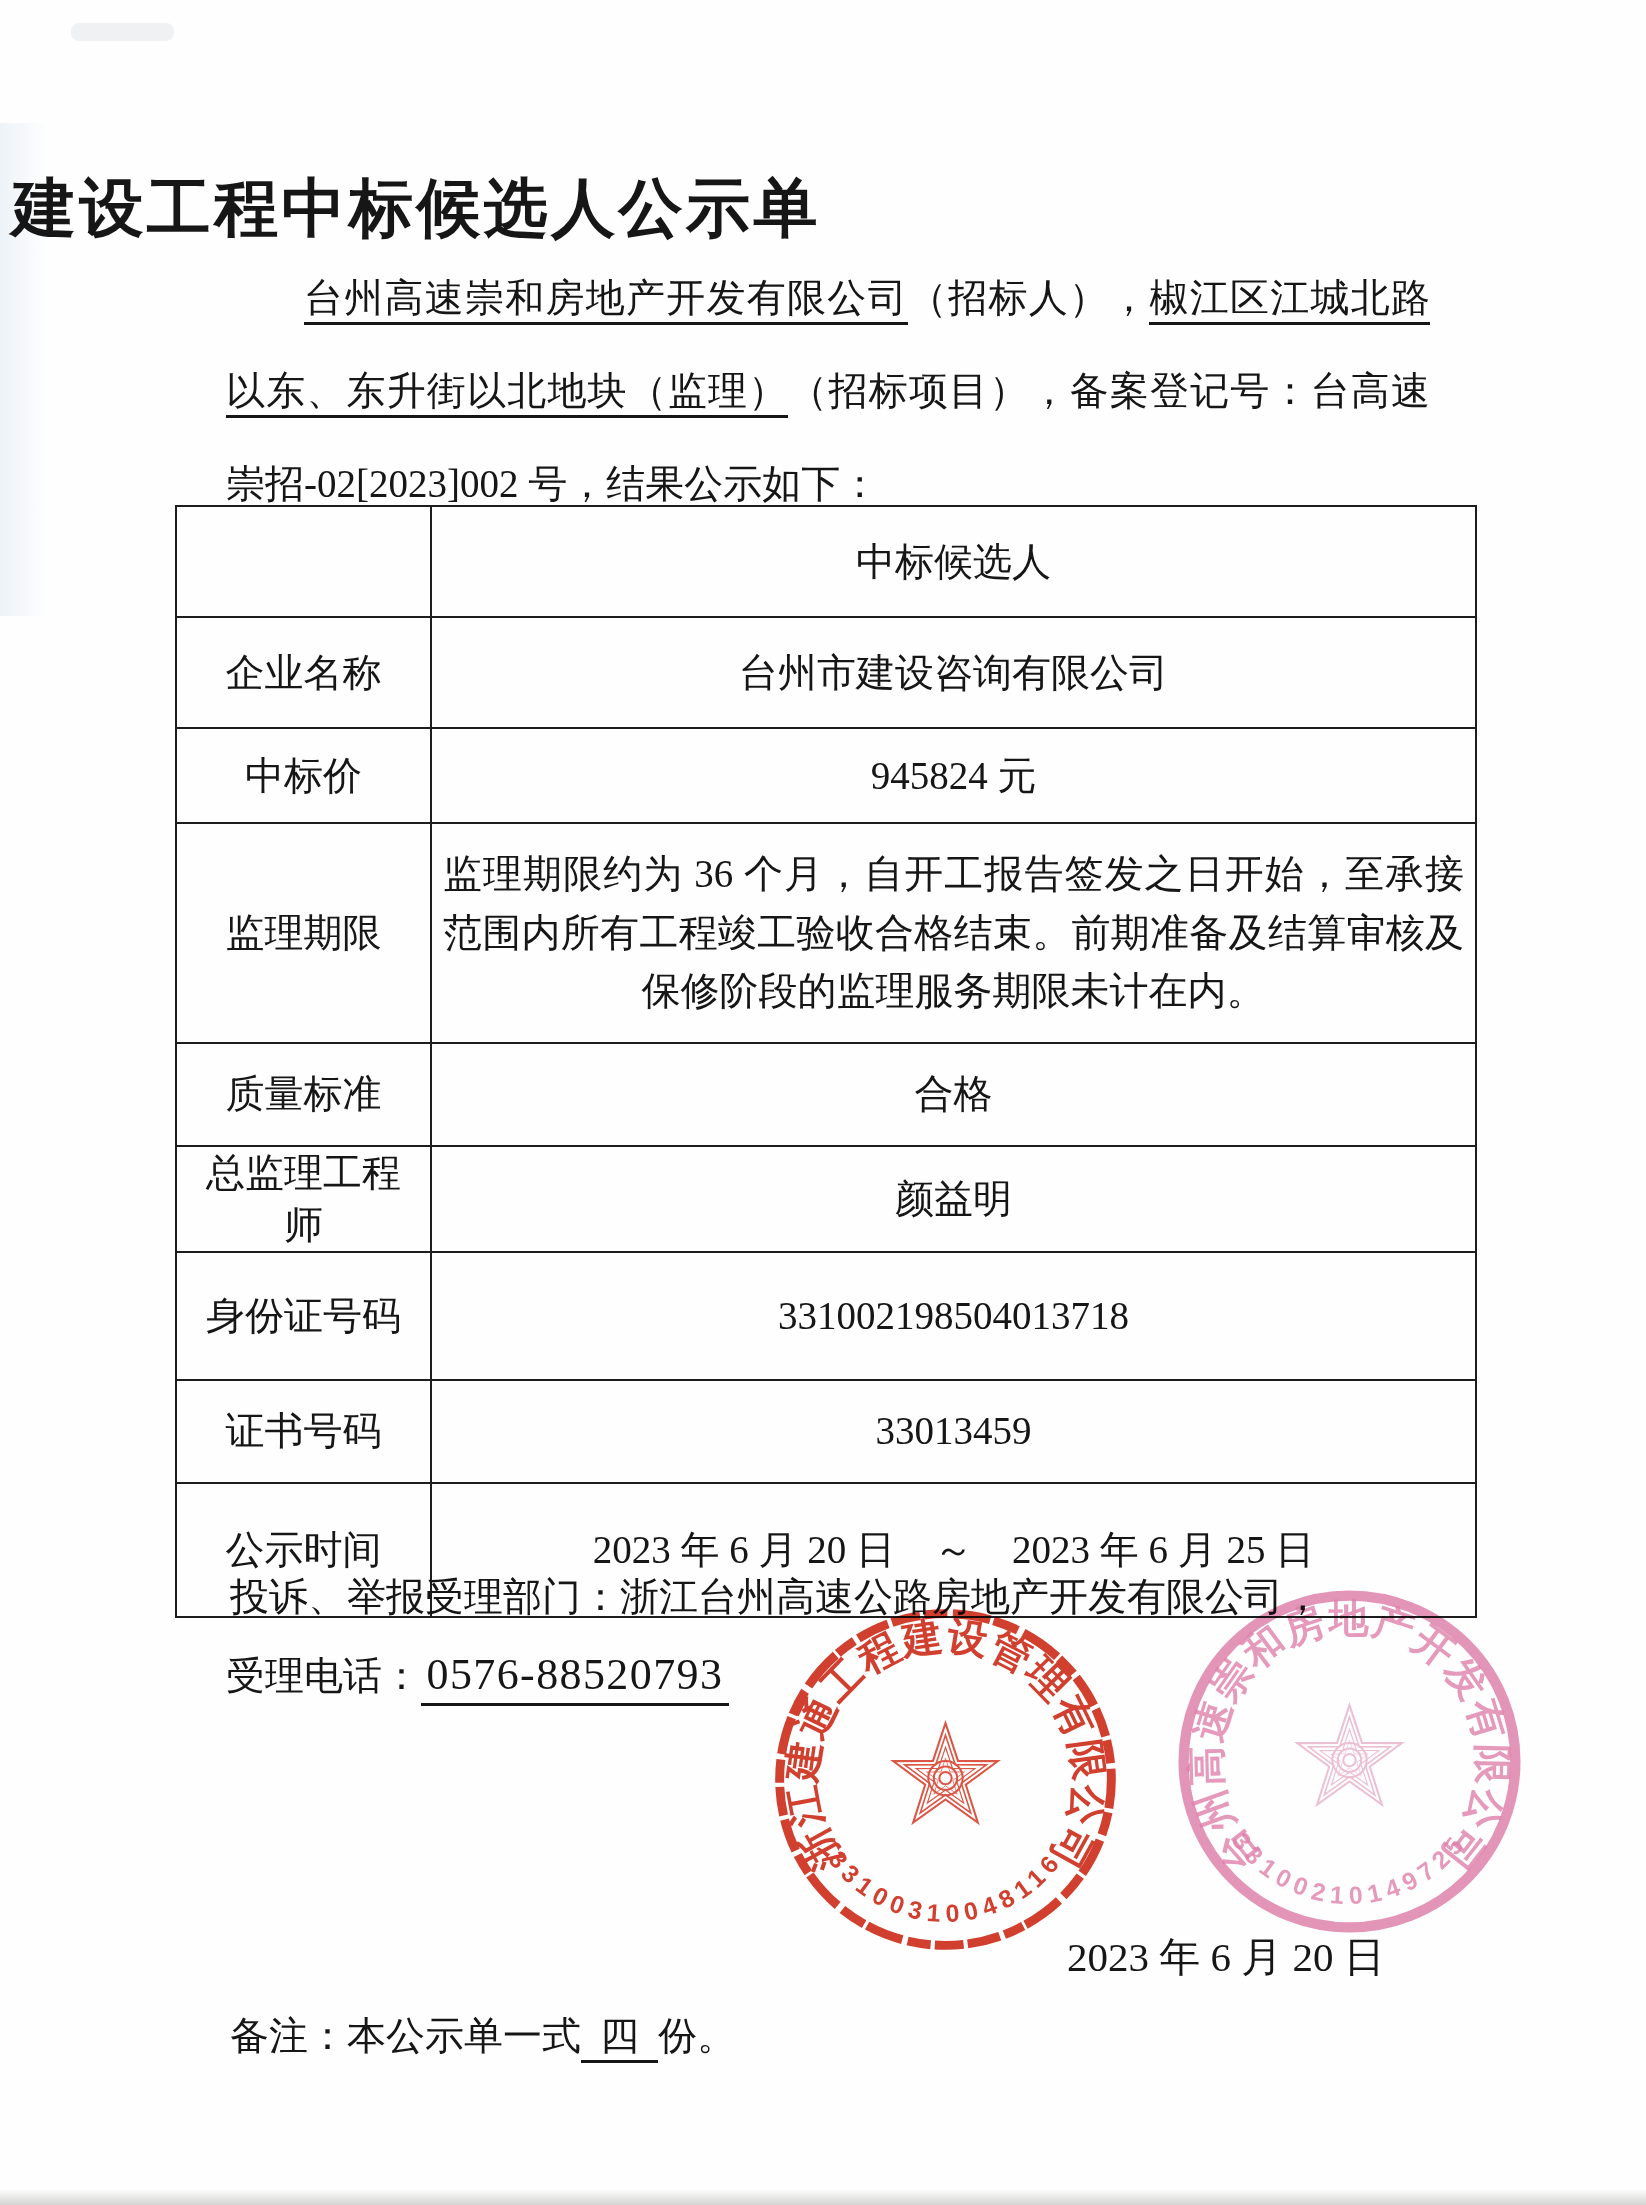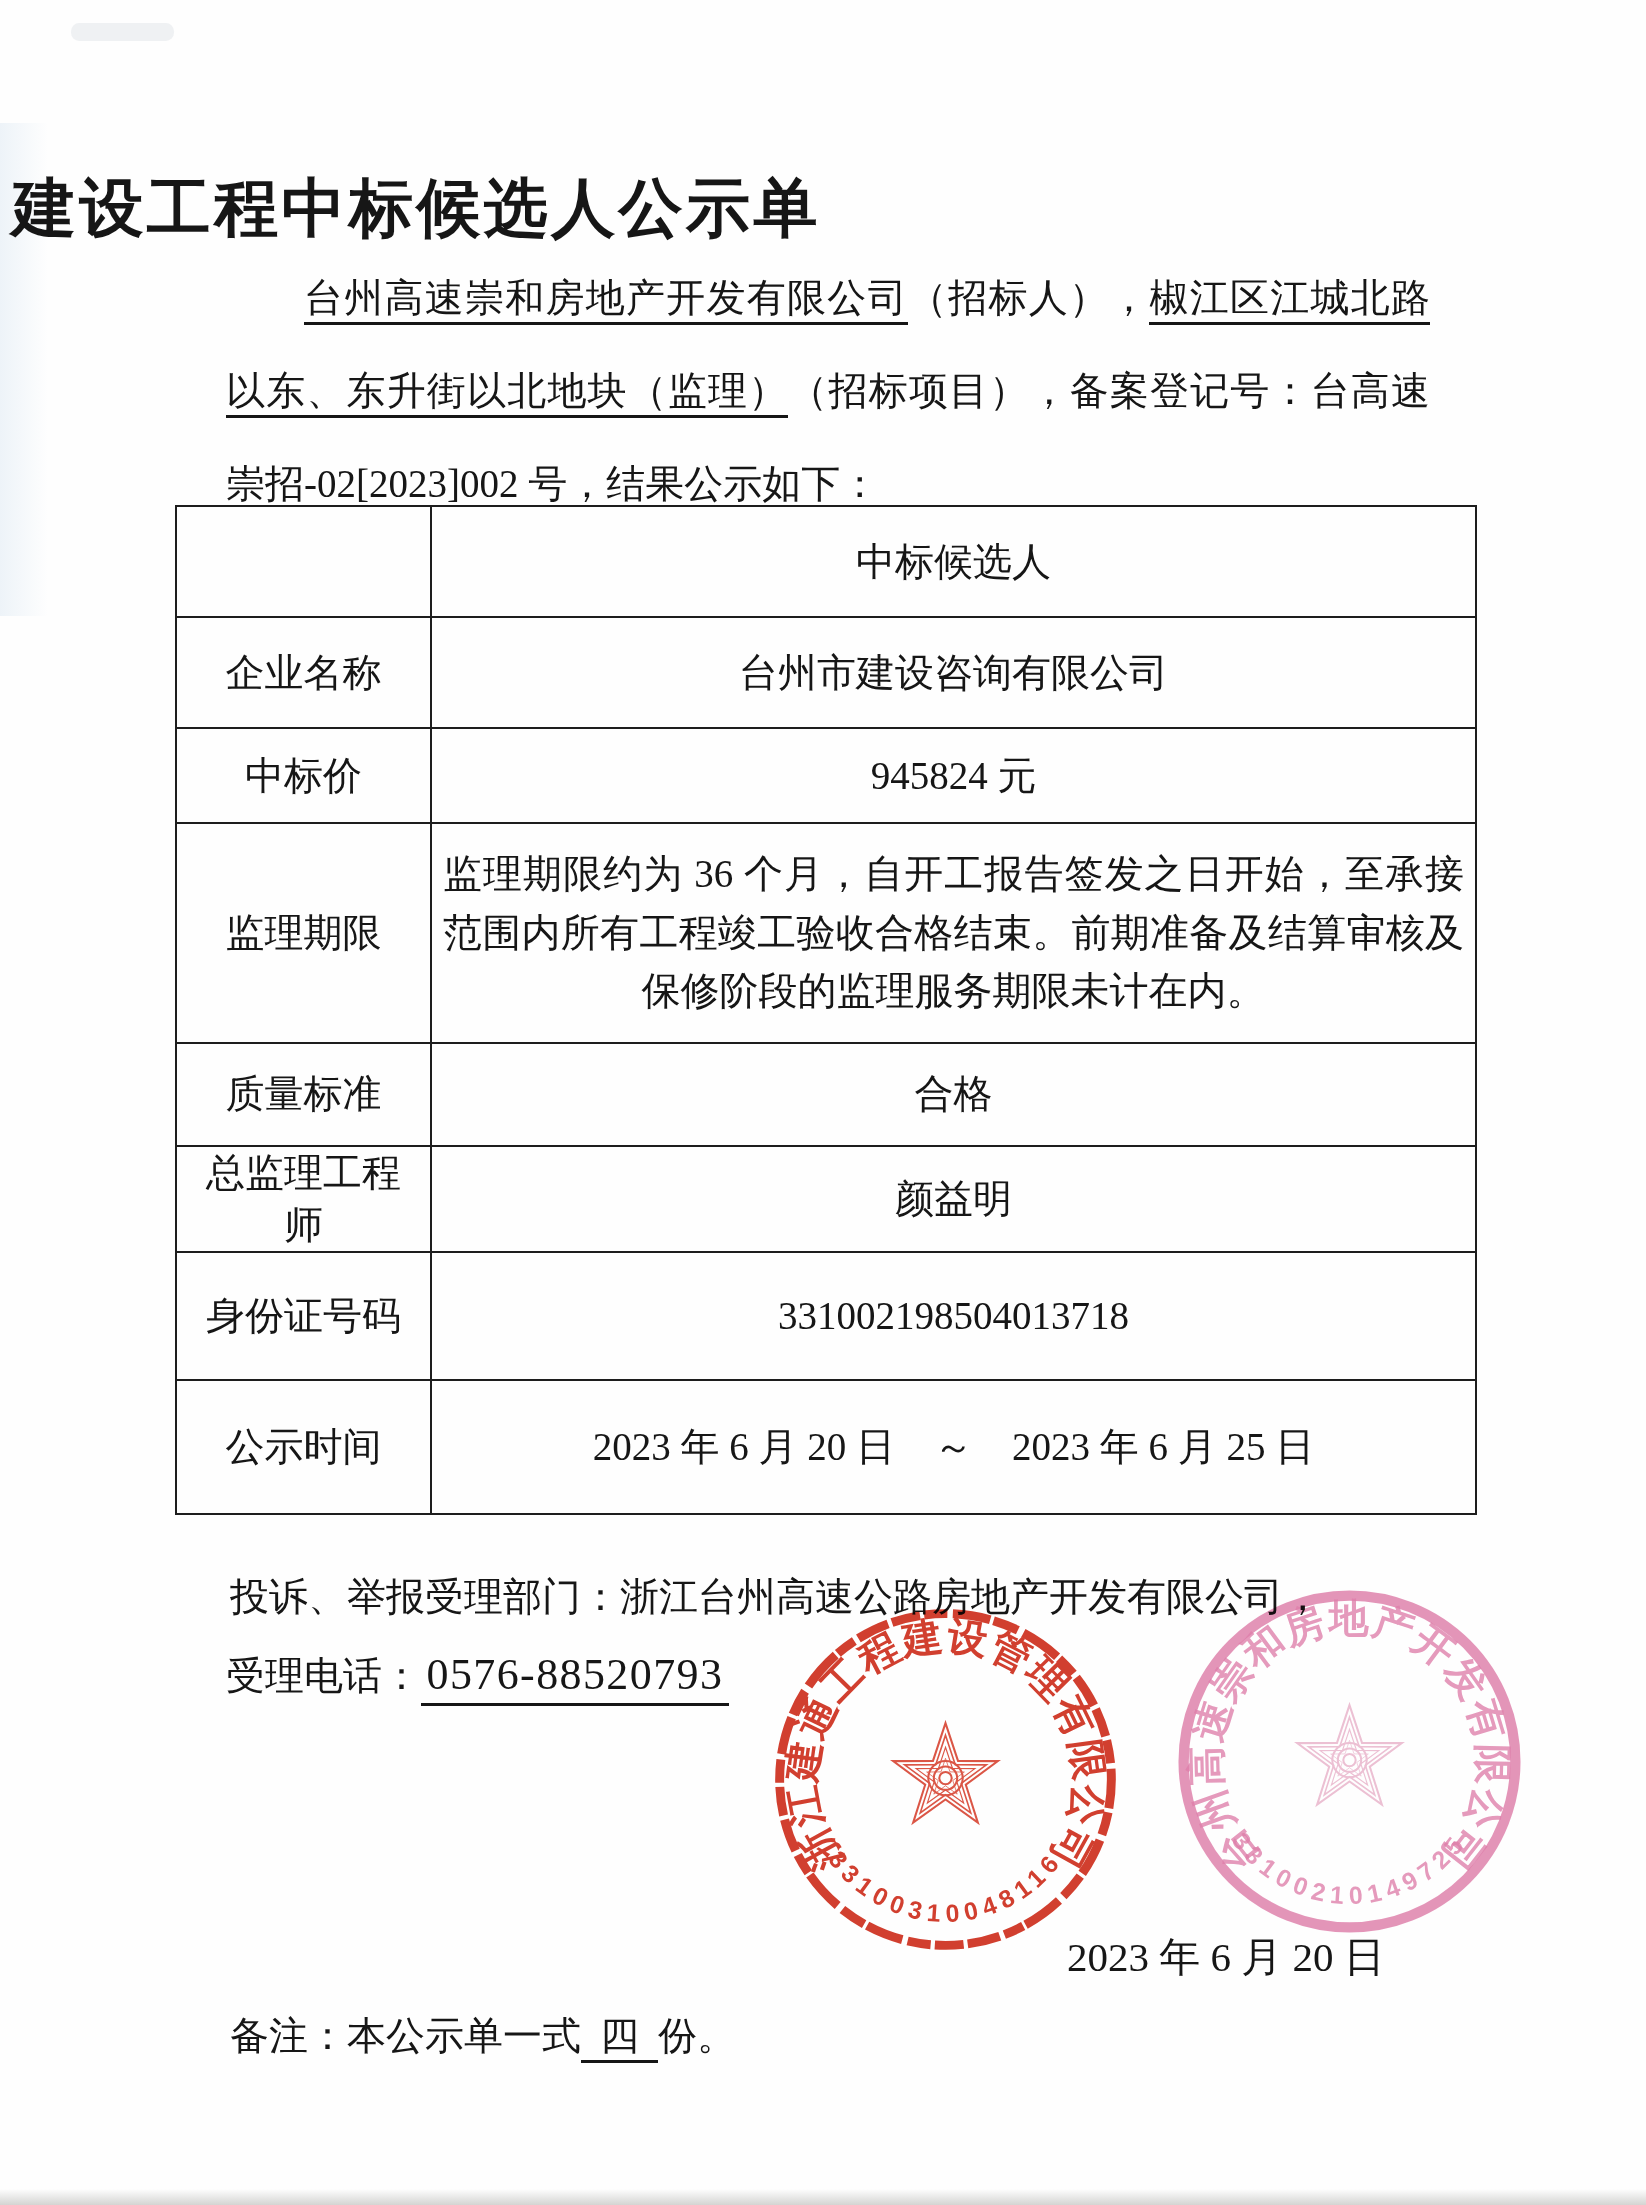--- a/index.html
+++ b/index.html
@@ -81,20 +81,24 @@
       <td>合格</td>
     </tr>
     <tr style="height:106px">
       <td>总监理工程师</td>
       <td>颜益明</td>
     </tr>
     <tr style="height:128px">
       <td>身份证号码</td>
       <td>331002198504013718</td>
     </tr>
+    <tr style="height:103px">
+      <td>证书号码</td>
+      <td>33013459</td>
+    </tr>
     <tr style="height:134px">
       <td>公示时间</td>
       <td>2023 年 6 月 20 日　～　2023 年 6 月 25 日</td>
     </tr>
   </tbody>
     </table>
 
   <p class="f-line complaint"><span>投诉、举报受理部门：</span><span>浙江台州高速公路房地产开发有限公司，</span></p>
 
   <p class="f-line phone"><span>受理电话：</span><span class="phone-num">0576-88520793</span></p>

